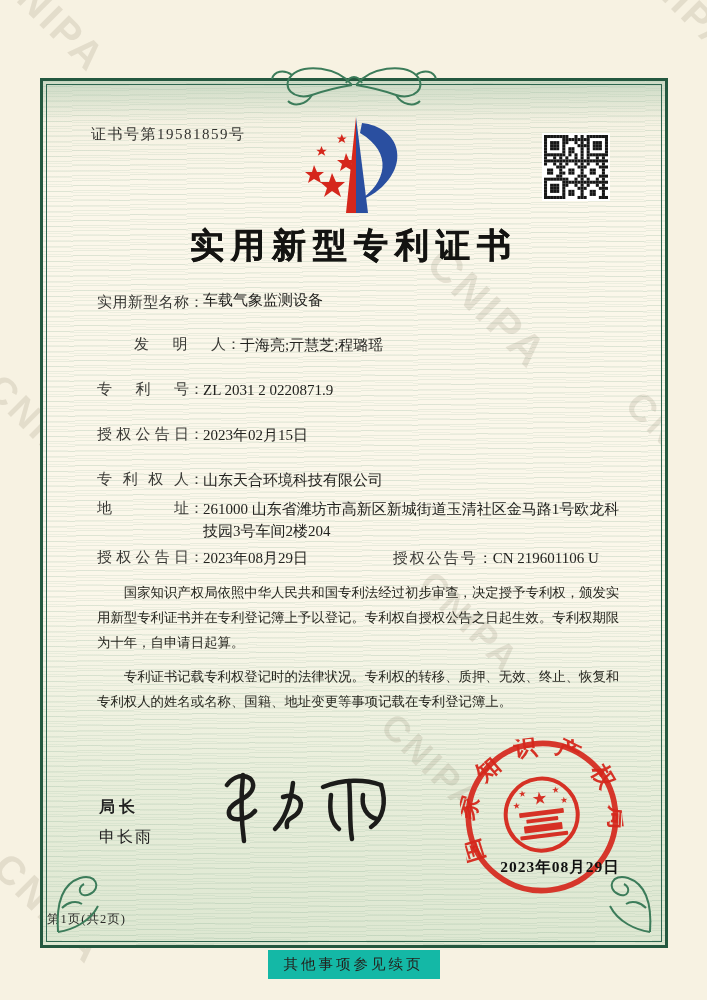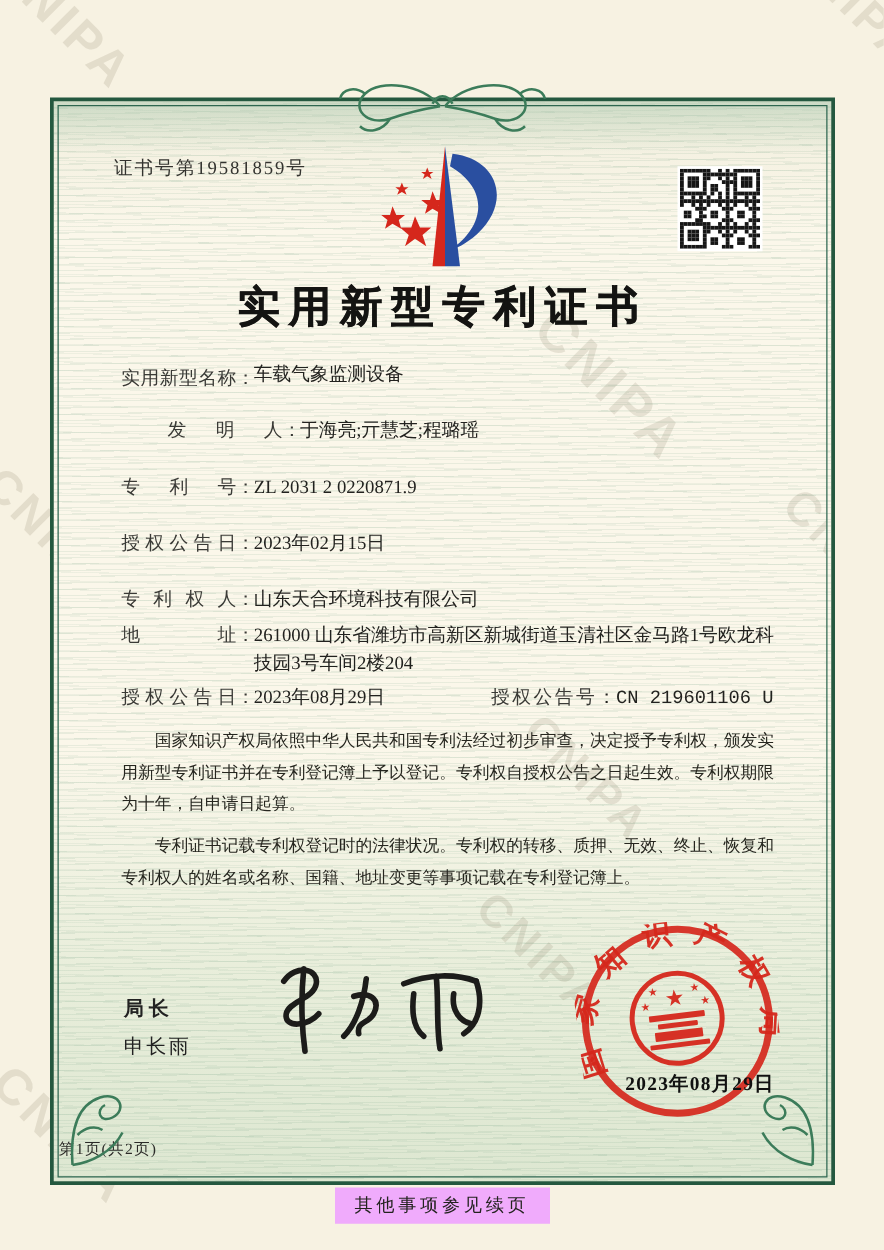--- a/index.html
+++ b/index.html
@@ -74,21 +74,21 @@
   
   .ornament-top{position:absolute;left:50%;top:-22px;transform:translateX(-50%);width:240px;height:50px;z-index:3;}
   .flourish{position:absolute;width:62px;height:90px;z-index:2;}
   .flourish.bl{left:5px;bottom:5px;}
   .flourish.br{right:5px;bottom:5px;transform:scaleX(-1);}
   .orn path{fill:none;stroke:#3c7c5a;stroke-width:2;}
   
   .page-num{position:absolute;left:0;right:0;top:826px;text-align:left;font-size:12.5px;color:#2b2b28;letter-spacing:1px;}
   .footer-note{
     position:absolute;left:50%;top:950px;transform:translateX(-50%);
-    background:#f0abfc;padding:5px 16px;font-size:14.5px;letter-spacing:3px;color:#23231f;
+    background:#14b8a6;padding:5px 16px;font-size:14.5px;letter-spacing:3px;color:#23231f;
     z-index:2;
   }
 </style>
 </head>
 <body>
 
 <div class="page">
 
   <span class="wm" style="left:-18px;top:-6px;font-size:40px;">CNIPA</span>
   <span class="wm" style="left:616px;top:-20px;font-size:38px;">CNIPA</span>
@@ -407,21 +407,21 @@
           <div class="row r6">
             <span class="lab">地址</span>
             <span class="colon">：</span>
             <span class="val">261000 山东省潍坊市高新区新城街道玉清社区金马路1号欧龙科技园3号车间2楼204</span>
           </div>
           <div class="row r7">
             <span class="lab">授权公告日</span>
             <span class="colon">：</span>
             <span class="val">
               <span style="display:inline-block;min-width:150px;">2023年08月29日</span>
-              <span class="pair2" style="display:inline-block;margin-left:36px;font-family:Liberation Mono, monospace;">
+              <span class="pair2" style="display:inline-block;margin-left:36px;">
                 <span class="lab2">授权公告号</span><span>：</span><span>CN 219601106 U</span>
               </span>
             </span>
           </div>
         </div>
 
         <div class="legal">
           <p>国家知识产权局依照中华人民共和国专利法经过初步审查，决定授予专利权，颁发实用新型专利证书并在专利登记簿上予以登记。专利权自授权公告之日起生效。专利权期限为十年，自申请日起算。</p>
           <p>专利证书记载专利权登记时的法律状况。专利权的转移、质押、无效、终止、恢复和专利权人的姓名或名称、国籍、地址变更等事项记载在专利登记簿上。</p>
         </div>

